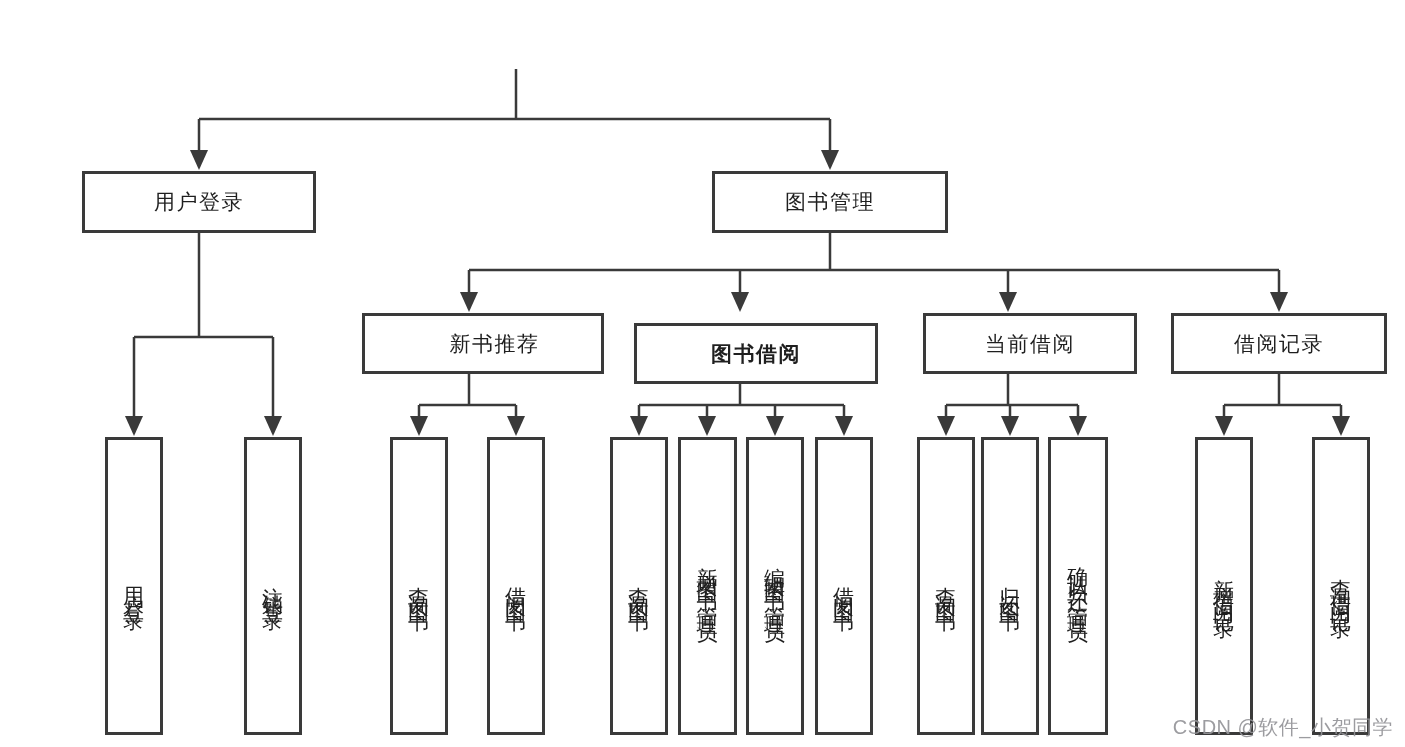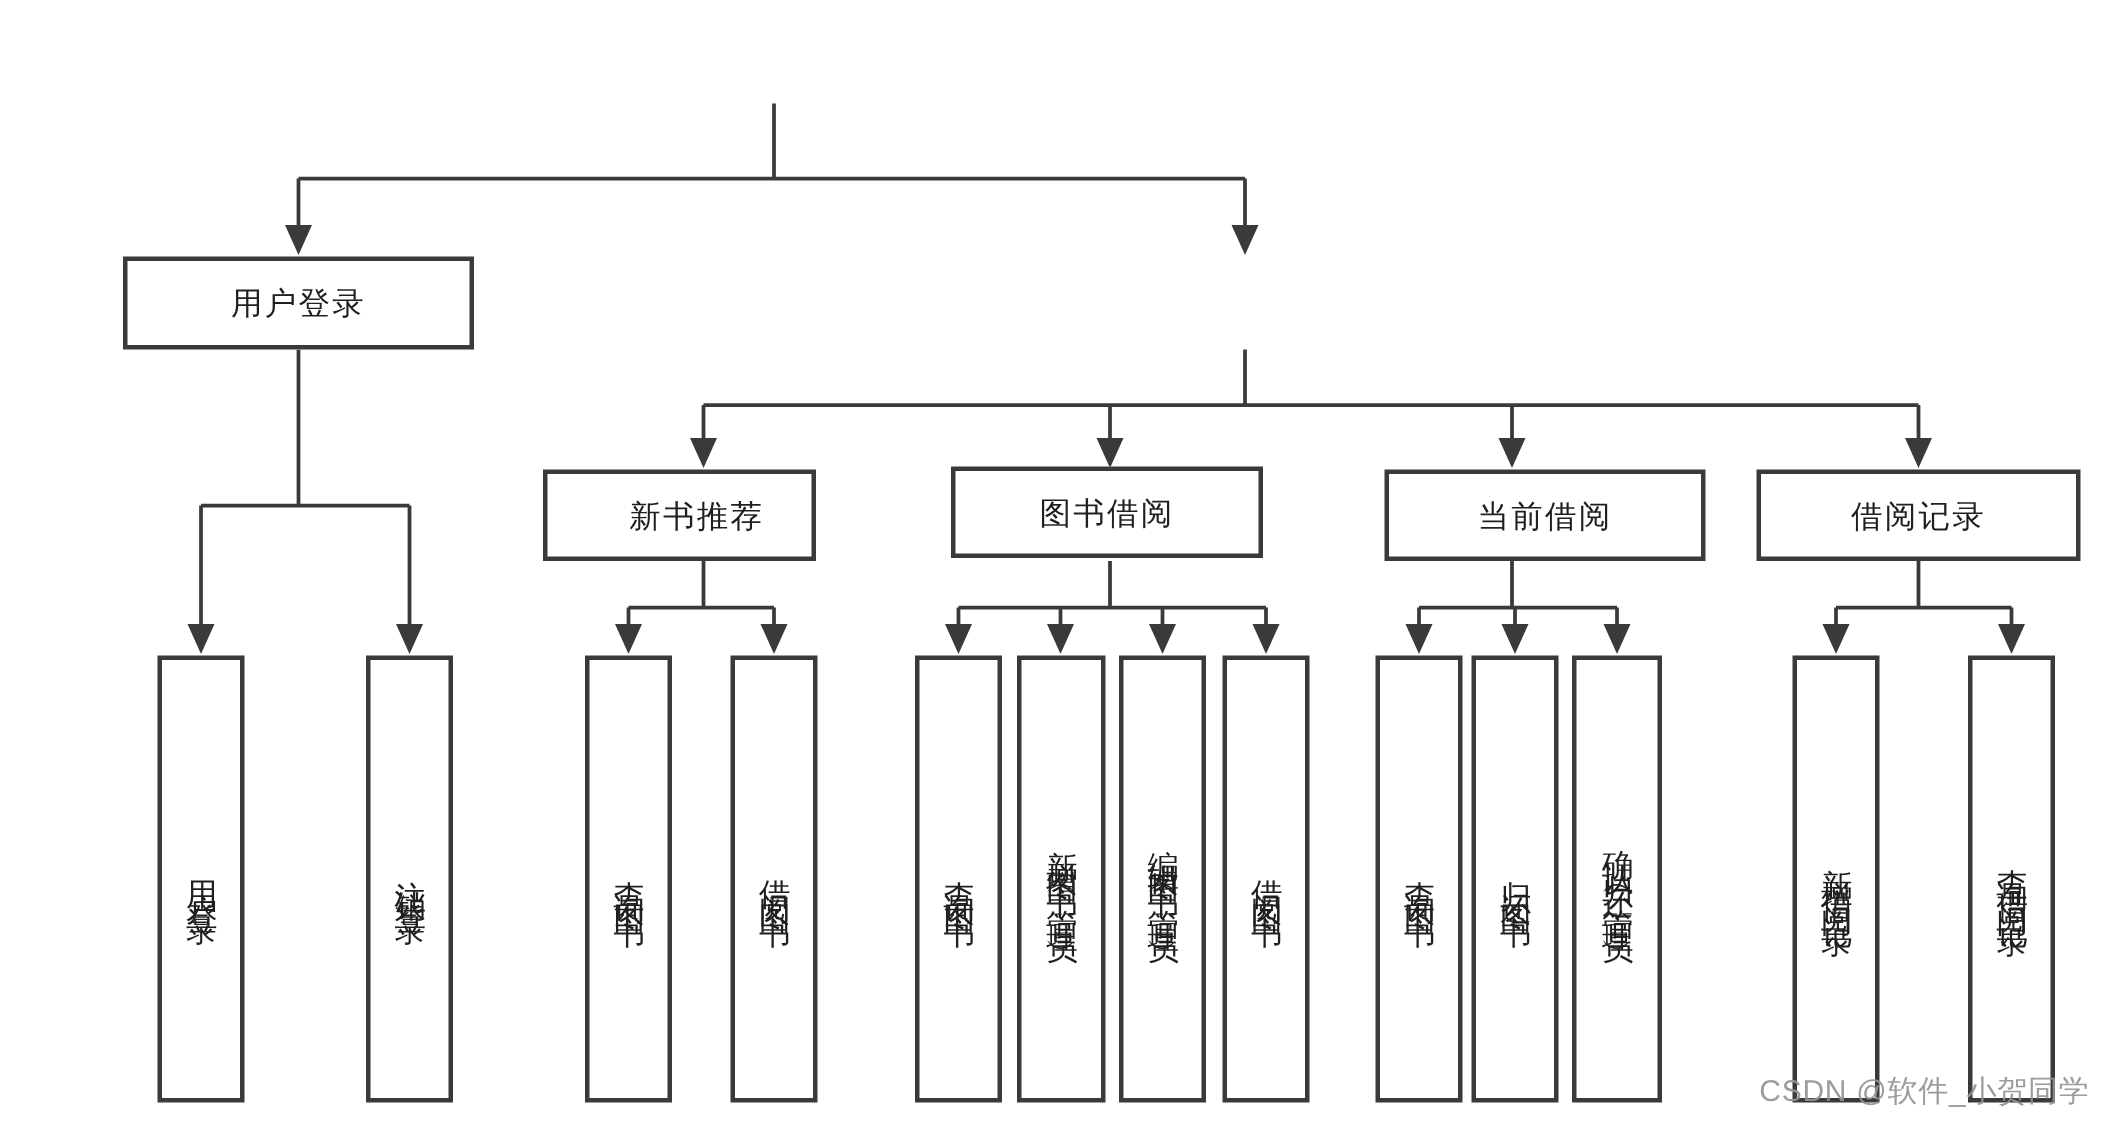--- a/index.html
+++ b/index.html
@@ -112,25 +112,28 @@
 
       <polygon points="1215,416 1233,416 1224,436"></polygon>
       <polygon points="1332,416 1350,416 1341,436"></polygon>
     </g>
   </svg>
 
 
   <div class="box hbox" style="left:82px; top:171px; width:234px; height:62px;">
     <span>用户登录</span>
   </div>
+  <div class="box hbox" style="left:712px; top:171px; width:236px; height:62px;">
+    <span>图书管理</span>
+  </div>
 
-  <div class="box hbox" style="left:362px; top:313px; width:182px; height:61px;padding-left:23px;">
+  <div class="box hbox" style="left:362px; top:313px; width:242px; height:61px;padding-left:23px;">
     <span>新书推荐</span>
   </div>
-  <div class="box hbox" style="left:634px; top:311px; width:208px; height:61px;">
+  <div class="box hbox" style="left:634px; top:323px; width:244px; height:61px;font-weight:bold;">
     <span>图书借阅</span>
   </div>
   <div class="box hbox" style="left:901px; top:313px; width:214px; height:61px;margin-left:22px;">
     <span>当前借阅</span>
   </div>
   <div class="box hbox" style="left:1171px; top:313px; width:216px; height:61px;">
     <span>借阅记录</span>
   </div>
 
   <div class="box vbox" style="left:105px; top:437px; width:58px; height:298px;">

